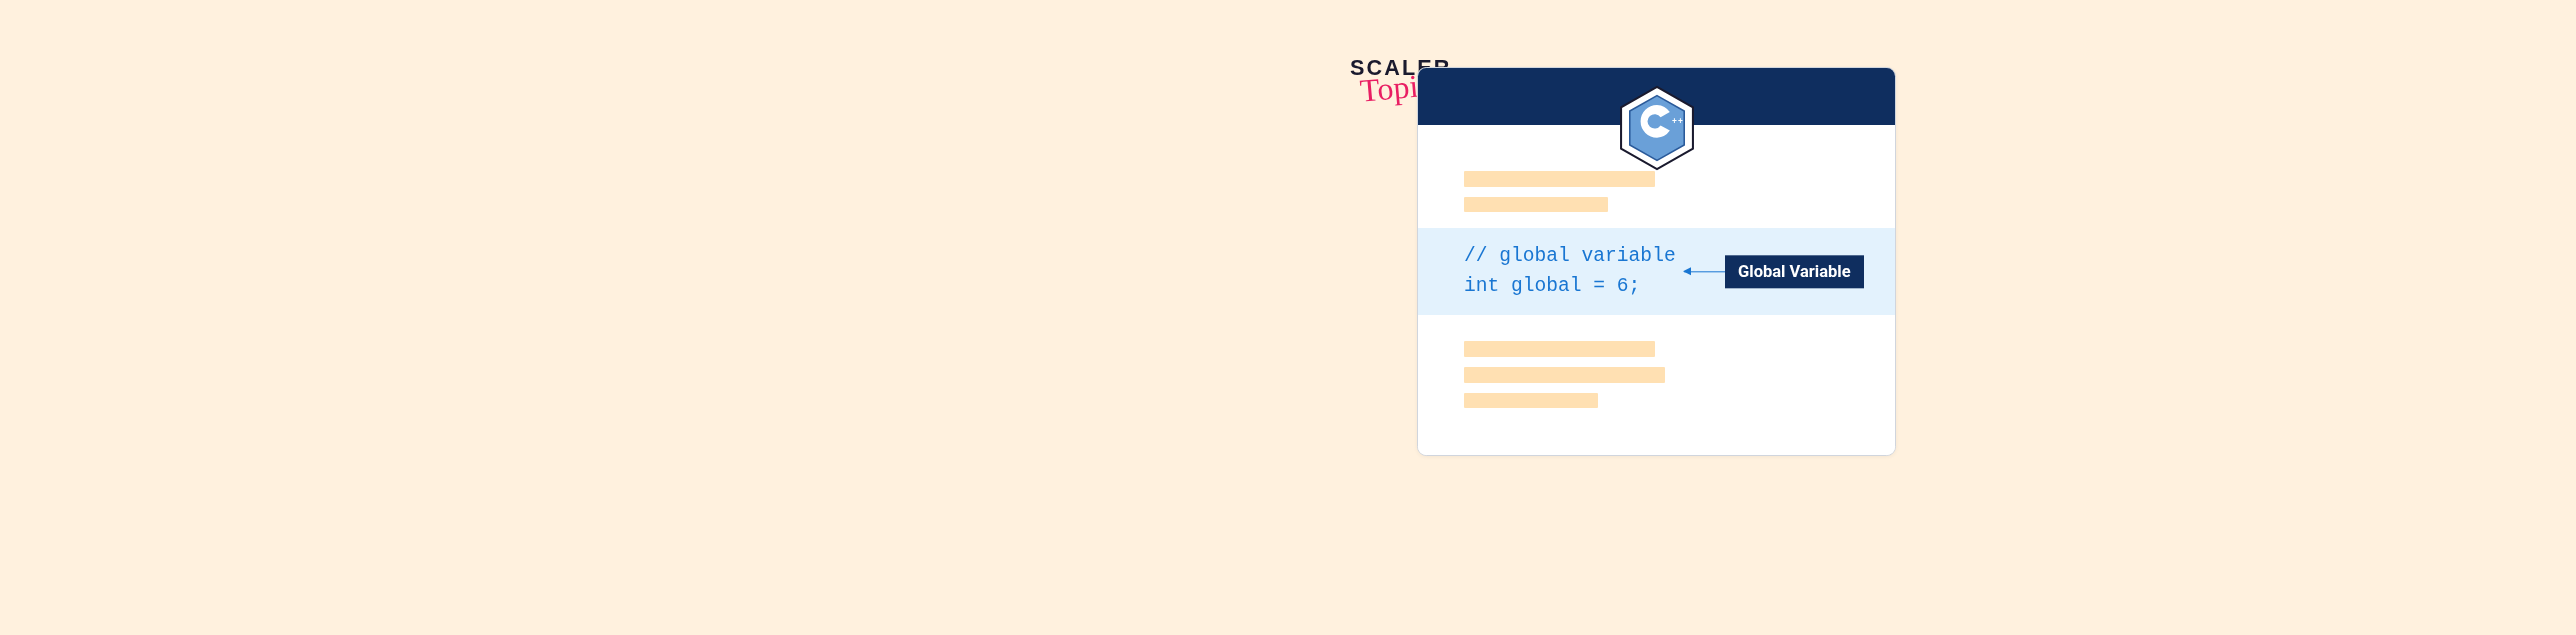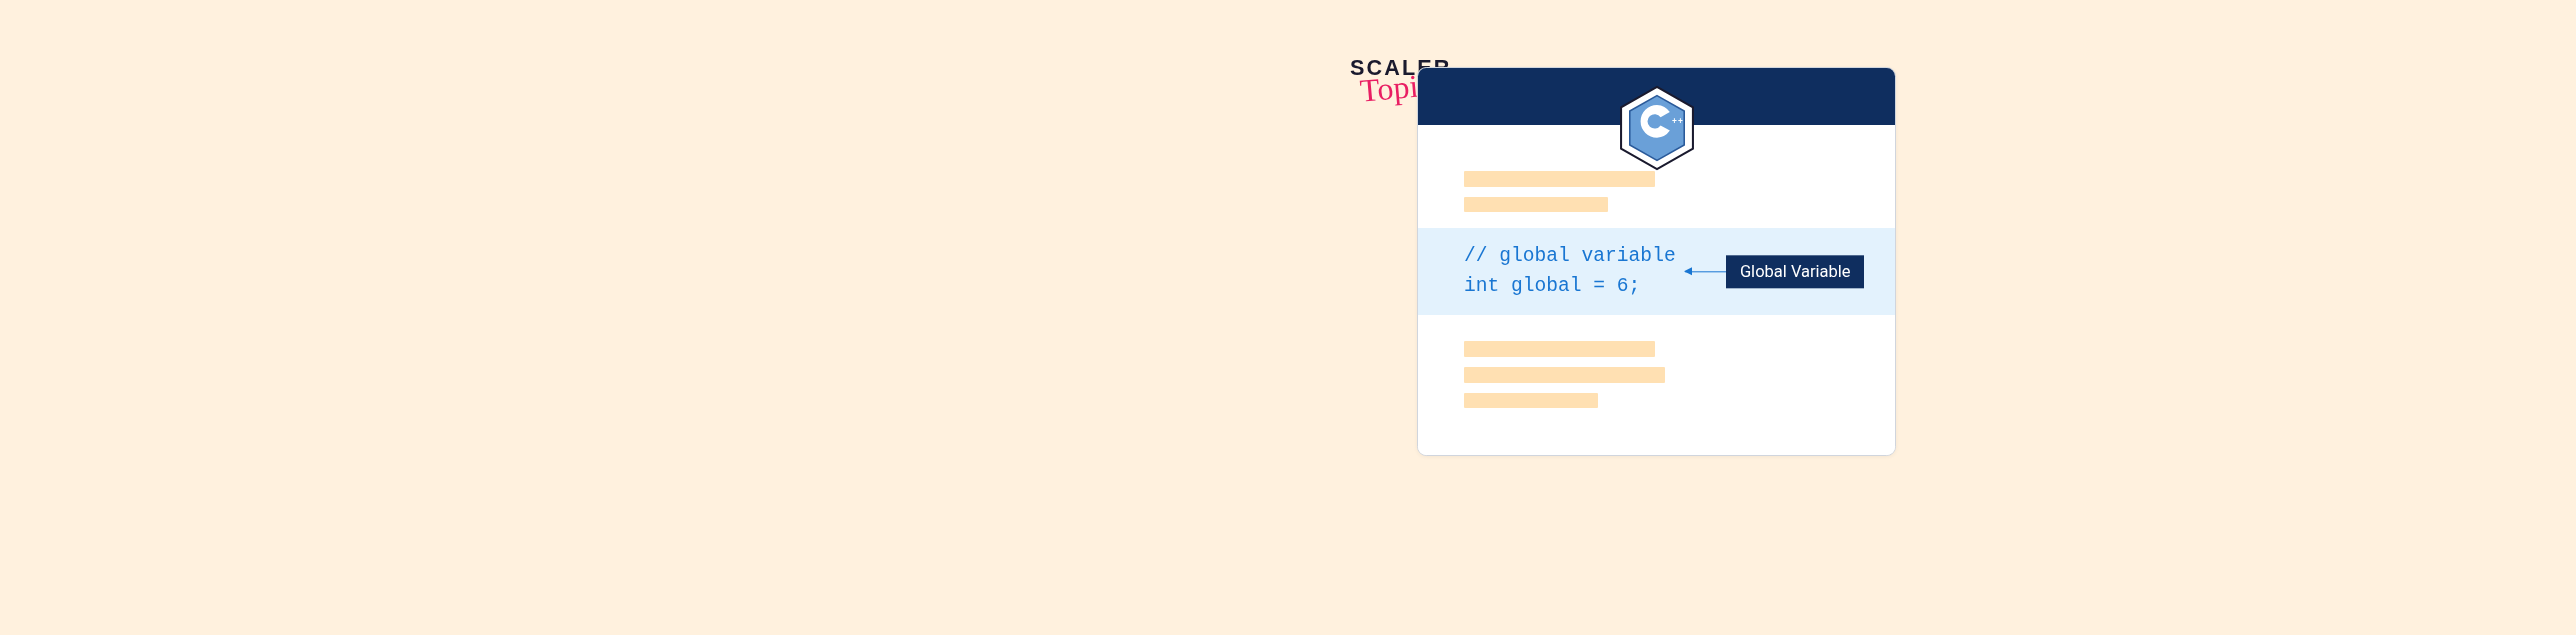--- a/index.html
+++ b/index.html
@@ -146,21 +146,21 @@
       border-top: 4.6px solid transparent;
       border-bottom: 4.6px solid transparent;
       border-right: 8.2px solid #1976d2;
     }
     
     .callout-box {
       background-color: #0f2e5f;
       color: #ffffff;
       padding: 7.2px 13.4px;
       font-size: 16.5px;
-      font-weight: 400;
+      font-weight: 700;
       white-space: nowrap;
     }
   </style>
 </head>
 <body>
 
 <div class="container">
 
   <div class="logo">
     <div class="logo-scaler">SCALER</div>

